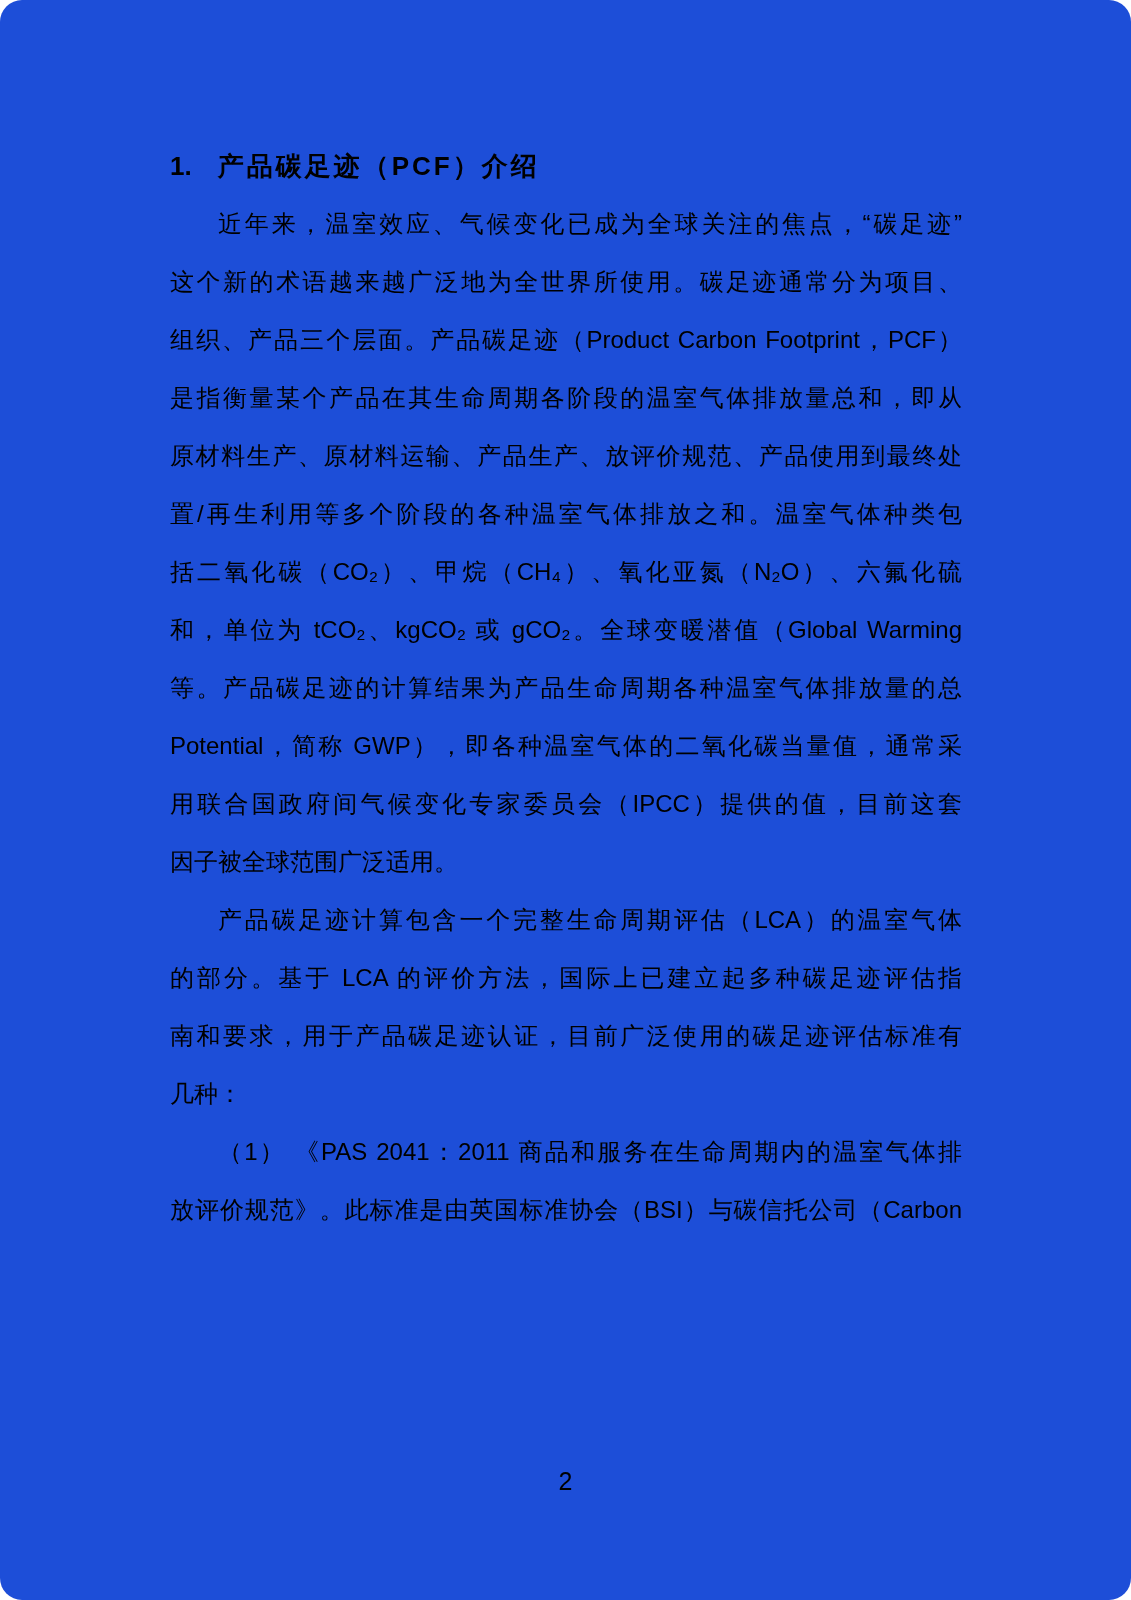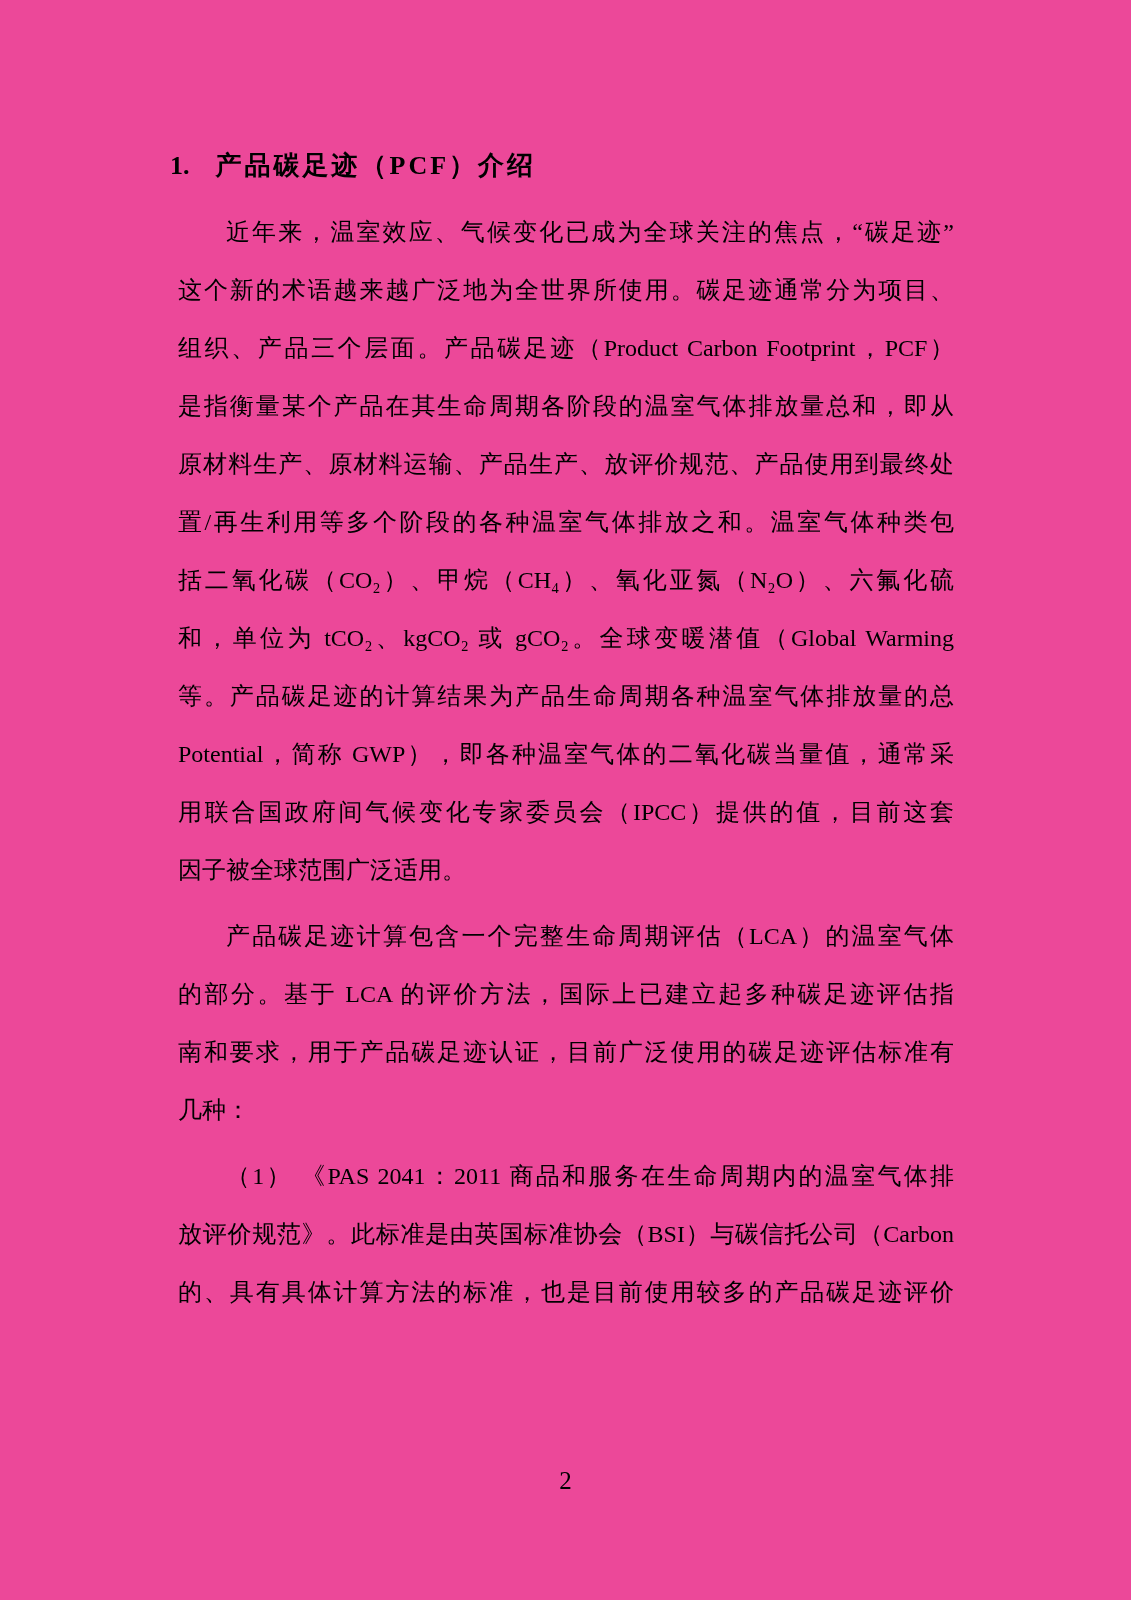--- a/index.html
+++ b/index.html
@@ -1,40 +1,41 @@
 <!DOCTYPE html>
 <html><head>
 <meta charset="utf-8">
 <style>
   html, body { margin: 0; padding: 0; background: #ffffff; }
   .page {
     position: relative;
     width: 1131px;
     height: 1600px;
-    background: #ec4899;
+    background: #1d4ed8;
     color: #000000;
-    font-family: Liberation Serif, serif;
+    font-family: Liberation Sans, sans-serif;
     overflow: hidden;
+    border-radius: 22px;
   }
   .content {
     position: absolute;
     left: 170px;
     top: 137px;
     width: 792px;
   }
   .heading {
     height: 58px;
     line-height: 58px;
     font-size: 26px;
     font-weight: bold;
     white-space: nowrap;
   }
   .heading-number { margin-right: 26px; letter-spacing: 0; }
   .heading-title { letter-spacing: 3px; }
-  .paragraph { margin: 8px; padding: 0; }
+  .paragraph { margin: 0; padding: 0; }
   .line {
     height: 58px;
     line-height: 58px;
     font-size: 24px;
     text-align: justify;
     text-align-last: justify;
     text-justify: inter-character;
     overflow: visible;
   }
   .line.indent { padding-left: 48px; }
@@ -75,20 +76,19 @@
         </div>
         <div class="paragraph">
           <div class="line indent">产品碳足迹计算包含一个完整生命周期评估（LCA）的温室气体</div>
           <div class="line">的部分。基于 LCA 的评价方法，国际上已建立起多种碳足迹评估指</div>
           <div class="line">南和要求，用于产品碳足迹认证，目前广泛使用的碳足迹评估标准有</div>
           <div class="line flush">几种：</div>
         </div>
         <div class="paragraph">
           <div class="line indent">（1） 《PAS 2041：2011 商品和服务在生命周期内的温室气体排</div>
           <div class="line">放评价规范》。此标准是由英国标准协会（BSI）与碳信托公司（Carbon</div>
-          <div class="line">的、具有具体计算方法的标准，也是目前使用较多的产品碳足迹评价</div>
         </div>
       </div>
   </div>
   <div class="footer">
     <span>2</span>
   </div>
 </div>
 
 </body></html>

